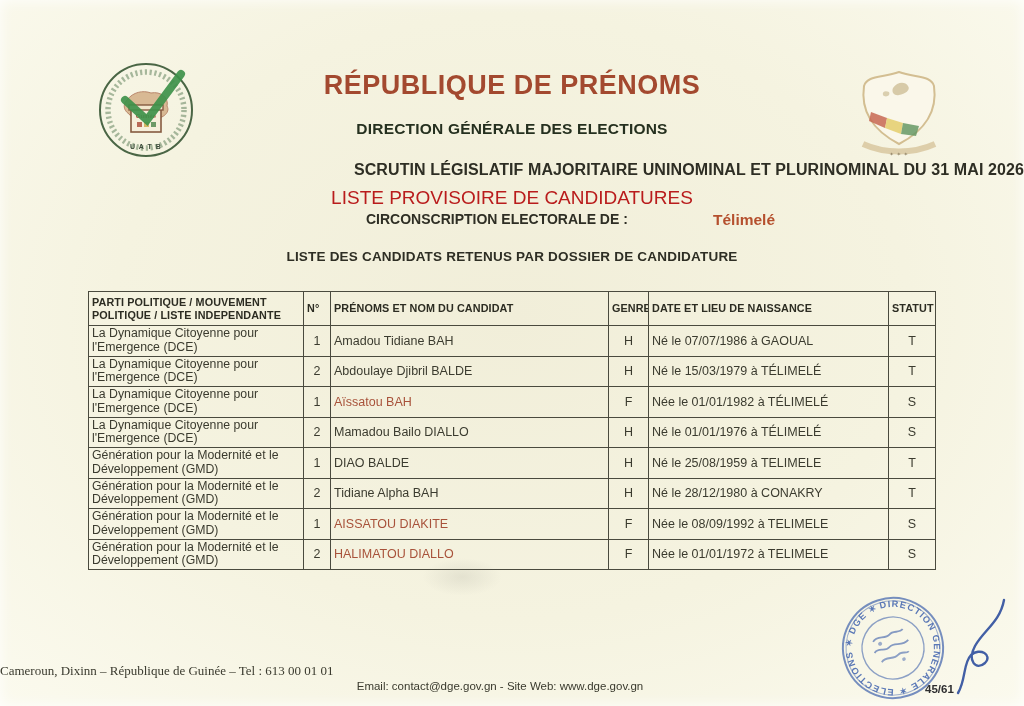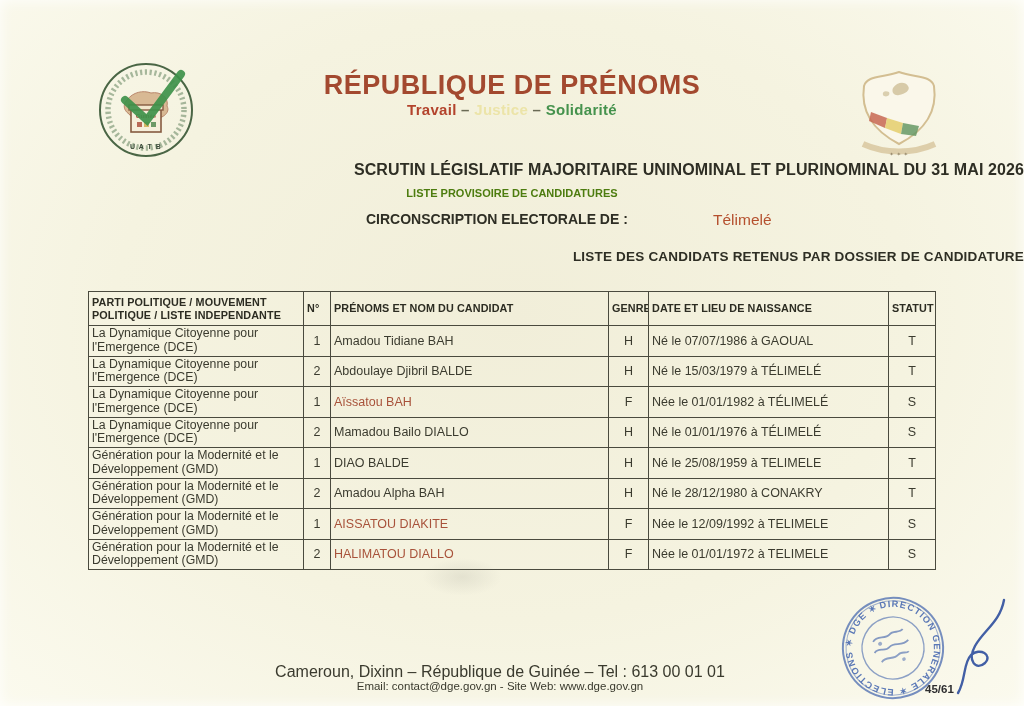--- a/index.html
+++ b/index.html
@@ -27,26 +27,26 @@
   .motto .m3 { color:var(--motto_green); }
   .direction {
     position:absolute; top:120px; left:0; width:100%; text-align:center;
     font-size:15.5px; font-weight:bold; color:var(--direction_dark); letter-spacing:.2px;
   }
 
   
   .t-scrutin { position:absolute; top:161px; left:0; width:100%; text-align:right;
     font-size:16px; font-weight:bold; color:#2e2e24; letter-spacing:.1px; }
   .t-liste { position:absolute; top:187px; left:0; width:100%; text-align:center;
-    font-size:11px; font-weight:bold; color:#4d7c0f; }
+    font-size:19px; font-weight:normal; color:#b91c1c; }
   .t-circ-label { position:absolute; top:211px; left:366px;
     font-size:14px; font-weight:bold; color:#2e2e24; }
   .t-circ-value { position:absolute; top:211px; left:713px;
-    font-size:15.5px; font-weight:normal; color:var(--value_orange); }
-  .t-sub { position:absolute; top:249px; left:0; width:100%; text-align:right;
+    font-size:15.5px; font-weight:bold; color:var(--value_orange); }
+  .t-sub { position:absolute; top:249px; left:0; width:100%; text-align:center;
     font-size:13.5px; font-weight:bold; color:#2e2e24; letter-spacing:.2px; }
 
   
   table.cand {
     position:absolute; left:88px; top:291px; width:847px;
     border-collapse:collapse; table-layout:fixed;
     font-size:12.5px; color:#3b3b2f;
   }
   table.cand th, table.cand td { border:1.5px solid var(--table_border); overflow:hidden; }
   table.cand th {
@@ -58,22 +58,22 @@
   td.c-party { font-size:12.3px; padding-left:4px; }
   td.c-name { padding-left:6px; }
   td.c-birth { padding-left:5px; }
   td.hl { color:var(--highlight_name); }
 
   
   .smudge { position:absolute; left:422px; top:558px; width:80px; height:38px;
     background: radial-gradient(ellipse at center, rgba(140,140,128,.16) 0%, rgba(140,140,128,0) 70%); }
 
   
-  .footer1 { position:absolute; top:663px; left:0; width:1000px; text-align:center;
-    font-size:16px; color:#3a3a2e; }
+  .footer1 { position:absolute; top:663px; left:0; width:1000px; 
+    font-size:13px; color:#3a3a2e;font-family:Liberation Serif, serif; }
   .footer2 { position:absolute; top:680px; left:0; width:1000px; text-align:center;
     font-size:11.5px; color:#3a3a2e; }
   .pagenum { position:absolute; top:683px; left:925px; font-size:11.5px; font-weight:bold; color:#2e2e30; }
 
   
   .seal-left { position:absolute; left:95px; top:58px; width:102px; height:102px; opacity:.92; }
   .coat-right { position:absolute; left:845px; top:66px; width:108px; height:96px; opacity:.85; }
   .stamp { position:absolute; left:832px; top:590px; width:122px; height:116px;
     transform:rotate(-18deg); opacity:.85; }
   .signature { position:absolute; left:942px; top:596px; width:80px; height:100px; opacity:.9; }
@@ -102,27 +102,21 @@
     <path d="M48,22 C52,16 60,15 63,20 C66,24 60,28 54,29 C50,30 46,27 48,22 Z" fill="#cdbd96" opacity=".9"></path>
     <path d="M44,26 C40,24 37,26 38,29 C40,32 46,30 44,26 Z" fill="#cdbd96" opacity=".8"></path>
     <path d="M26,46 L42,52 L40,62 L24,55 Z" fill="#c0503a" opacity=".85"></path>
     <path d="M42,52 L58,57 L56,68 L40,62 Z" fill="#e2c858" opacity=".85"></path>
     <path d="M58,57 L74,60 L71,70 L56,68 Z" fill="#4d8a50" opacity=".85"></path>
     <path d="M18,78 C40,88 68,88 90,78" fill="none" stroke="#cdb584" stroke-width="6" opacity=".7"></path>
     <text x="54" y="90" text-anchor="middle" font-size="5.5" fill="#8a7a5a" letter-spacing=".5">✦ ✦ ✦</text>
   </svg>
 
   <div class="republic">RÉPUBLIQUE DE PRÉNOMS</div>
-  <div class="motto">
-    <span class="m1">Travail</span>
-    <span class="msep">–</span>
-    <span class="m2">Justice</span>
-    <span class="msep">–</span>
-    <span class="m3">Solidarité</span>
-  </div>
+  <div class="direction">DIRECTION GÉNÉRALE DES ELECTIONS</div>
 
   <div class="t-scrutin">SCRUTIN LÉGISLATIF MAJORITAIRE UNINOMINAL ET PLURINOMINAL DU 31 MAI 2026</div>
   <div class="t-liste">LISTE PROVISOIRE DE CANDIDATURES</div>
   <div class="t-circ-label">CIRCONSCRIPTION ELECTORALE DE :</div>
   <div class="t-circ-value">Télimelé</div>
   <div class="t-sub">LISTE DES CANDIDATS RETENUS PAR DOSSIER DE CANDIDATURE</div>
 
   <table class="cand">
     <colgroup>
       <col style="width:215px">
@@ -184,32 +178,32 @@
       <td class="c-center">1</td>
       <td class="c-name">DIAO BALDE</td>
       <td class="c-center">H</td>
       <td class="c-birth">Né le 25/08/1959 à TELIMELE</td>
       <td class="c-center">T</td>
     </tr>
 
     <tr>
       <td class="c-party">Génération pour la Modernité et le Développement (GMD)</td>
       <td class="c-center">2</td>
-      <td class="c-name">Amadou Alpha BAH</td>
+      <td class="c-name">Tidiane Alpha BAH</td>
       <td class="c-center">H</td>
       <td class="c-birth">Né le 28/12/1980 à CONAKRY</td>
       <td class="c-center">T</td>
     </tr>
 
     <tr>
       <td class="c-party">Génération pour la Modernité et le Développement (GMD)</td>
       <td class="c-center">1</td>
       <td class="c-name hl">AISSATOU DIAKITE</td>
       <td class="c-center">F</td>
-      <td class="c-birth">Née le 12/09/1992 à TELIMELE</td>
+      <td class="c-birth">Née le 08/09/1992 à TELIMELE</td>
       <td class="c-center">S</td>
     </tr>
 
     <tr>
       <td class="c-party">Génération pour la Modernité et le Développement (GMD)</td>
       <td class="c-center">2</td>
       <td class="c-name hl">HALIMATOU DIALLO</td>
       <td class="c-center">F</td>
       <td class="c-birth">Née le 01/01/1972 à TELIMELE</td>
       <td class="c-center">S</td>

